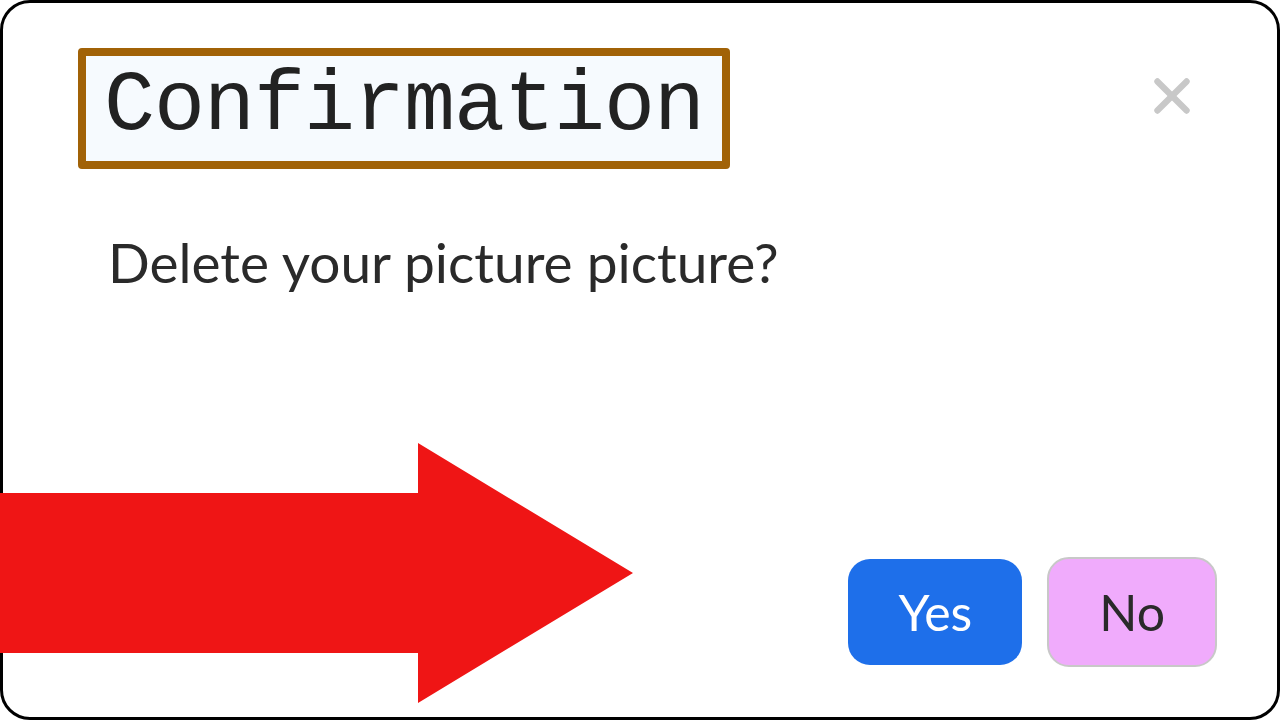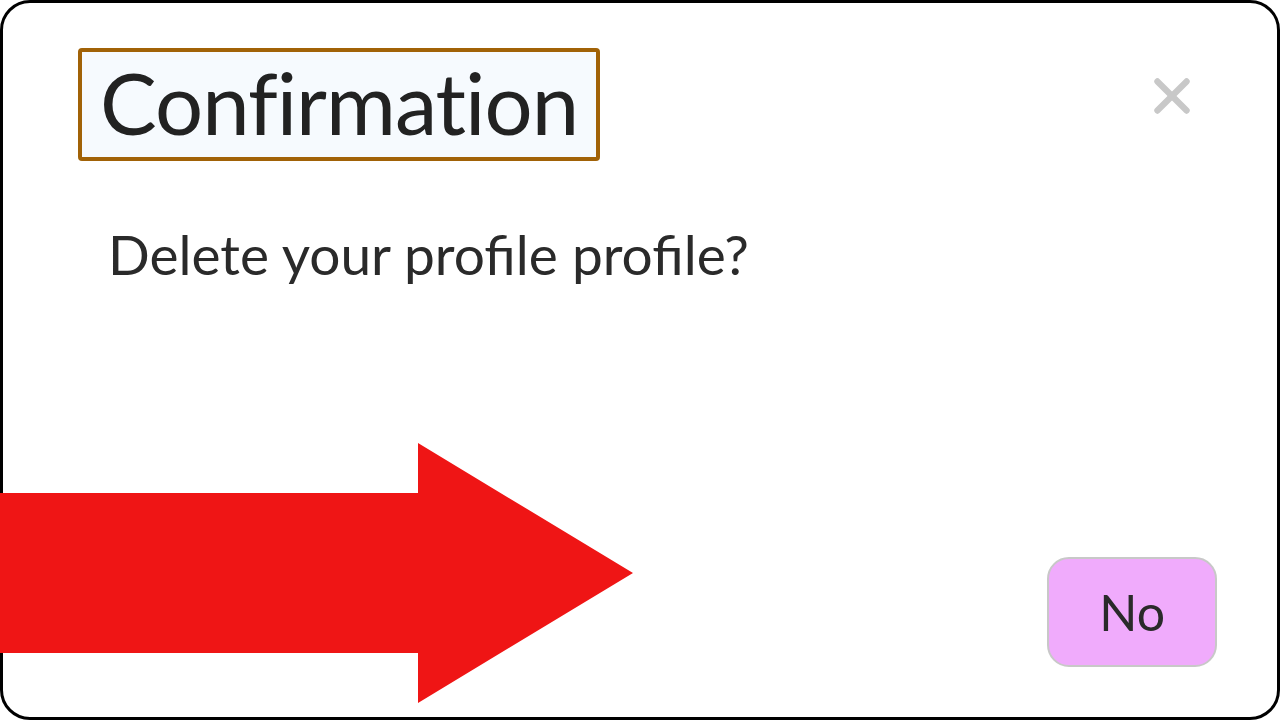--- a/index.html
+++ b/index.html
@@ -24,24 +24,25 @@
       position: relative;
       background: #fff;
     }
     .header {
       display: flex;
       justify-content: space-between;
       align-items: flex-start;
       margin-bottom: 60px;
     }
     .title-box {
-      border: 4px solid #a16207;
+      border: 8px solid #a16207;
       background: rgba(135, 190, 245, 0.08);
       padding: 8px 18px 12px 18px;
       border-radius: 4px;
+      font-family: Liberation Mono, monospace;
     }
     .title {
       font-size: 85px;
       font-weight: 400;
       color: #222;
       letter-spacing: -1px;
       line-height: 1;
     }
     .close-icon {
       font-size: 60px;
@@ -103,24 +104,25 @@
       <h1 class="title">Confirmation</h1>
     </div>
     <span class="close-icon">
       <svg width="50" height="50" viewBox="0 0 24 24" fill="none" stroke="#c8c8c8" stroke-width="3" stroke-linecap="round">
         <line x1="5" y1="5" x2="19" y2="19"></line>
         <line x1="19" y1="5" x2="5" y2="19"></line>
       </svg>
     </span>
   </div>
 
-  <p class="message">Delete your profile profile?</p>
+  <p class="message">Delete your picture picture?</p>
 
   <div class="arrow-container">
     <svg width="640" height="260" viewBox="0 0 640 260">
       <polygon points="0,50 420,50 420,0 635,130 420,260 420,210 0,210" fill="#ef1515"></polygon>
     </svg>
   </div>
 
   <div class="button-row">
+    <button class="btn btn-primary">Yes</button>
     <button class="btn btn-secondary">No</button>
   </div>
 </div>
 
 </body></html>

